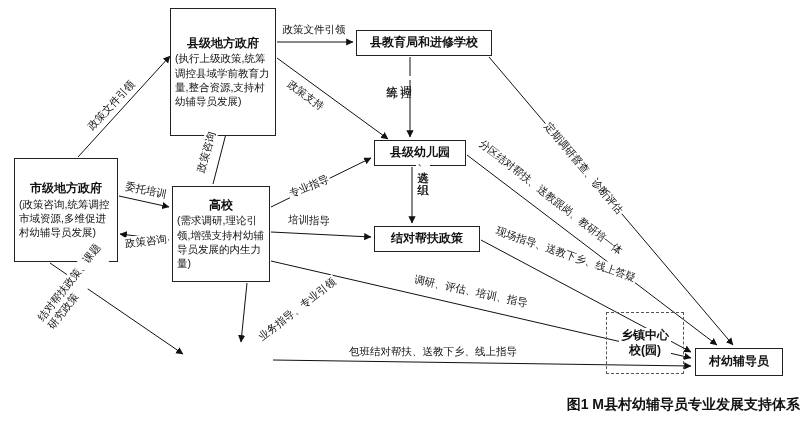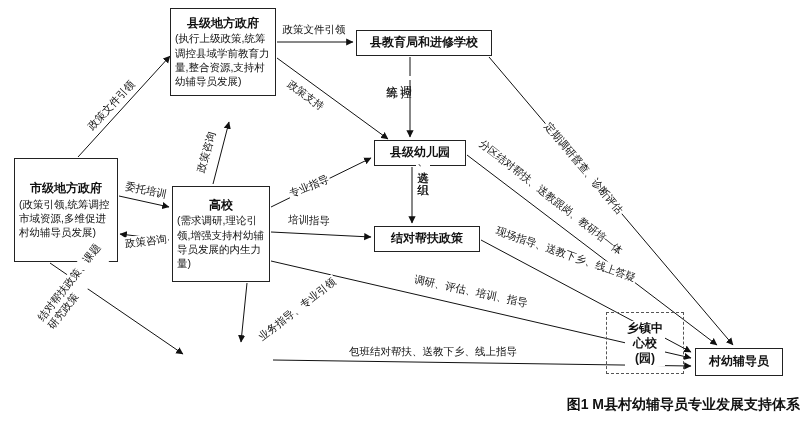--- a/index.html
+++ b/index.html
@@ -58,24 +58,24 @@
       <line x1="481" y1="240" x2="691" y2="352" marker-end="url(#arw)"></line>
       <line x1="271" y1="261" x2="691" y2="358" marker-end="url(#arw)"></line>
       <line x1="247" y1="283" x2="241" y2="342" marker-end="url(#arw)"></line>
       <line x1="50" y1="263" x2="183" y2="354" marker-end="url(#arw)"></line>
       <line x1="273" y1="360" x2="691" y2="366" marker-end="url(#arw)"></line>
     </g>
   </svg>
 
   <div class="node" style="left:14px;top:158px;width:104px;height:104px">
     <div class="t">市级地方政府</div>
-    <div class="d">(政策引领,统筹调控市域资源,多维促进村幼辅导员发展)</div>
+    <div class="d">(政策咨询,统筹调控市域资源,多维促进村幼辅导员发展)</div>
   </div>
 
-  <div class="node" style="left:170px;top:8px;width:106px;height:88px">
+  <div class="node" style="left:170px;top:8px;width:106px;height:128px">
     <div class="t">县级地方政府</div>
     <div class="d">(执行上级政策,统筹调控县域学前教育力量,整合资源,支持村幼辅导员发展)</div>
   </div>
 
   <div class="node" style="left:356px;top:30px;width:136px;height:26px">
     <div class="t">县教育局和进修学校</div>
   </div>
 
   <div class="node" style="left:374px;top:140px;width:92px;height:26px">
     <div class="t">县级幼儿园</div>
@@ -84,21 +84,21 @@
   <div class="node" style="left:172px;top:186px;width:98px;height:96px">
     <div class="t">高校</div>
     <div class="d">(需求调研,理论引领,增强支持村幼辅导员发展的内生力量)</div>
   </div>
 
   <div class="node" style="left:374px;top:226px;width:106px;height:26px">
     <div class="t">结对帮扶政策</div>
   </div>
 
 
-  <div class="node dashed" style="left:606px;top:312px;width:78px;height:62px;padding:2px 18px">
+  <div class="node dashed" style="left:606px;top:312px;width:78px;height:62px;padding:2px 12px">
     <div class="t wrap">乡镇中心校(园)</div>
   </div>
 
   <div class="node" style="left:695px;top:348px;width:88px;height:28px">
     <div class="t">村幼辅导员</div>
   </div>
 
   <div class="elabel" style="left:111px;top:105px;--r:-47deg">政策文件引领</div>
   <div class="elabel" style="left:314px;top:29px;--r:0deg">政策文件引领</div>
   <div class="elabel" style="left:306px;top:95px;--r:36deg">政策支持</div>

